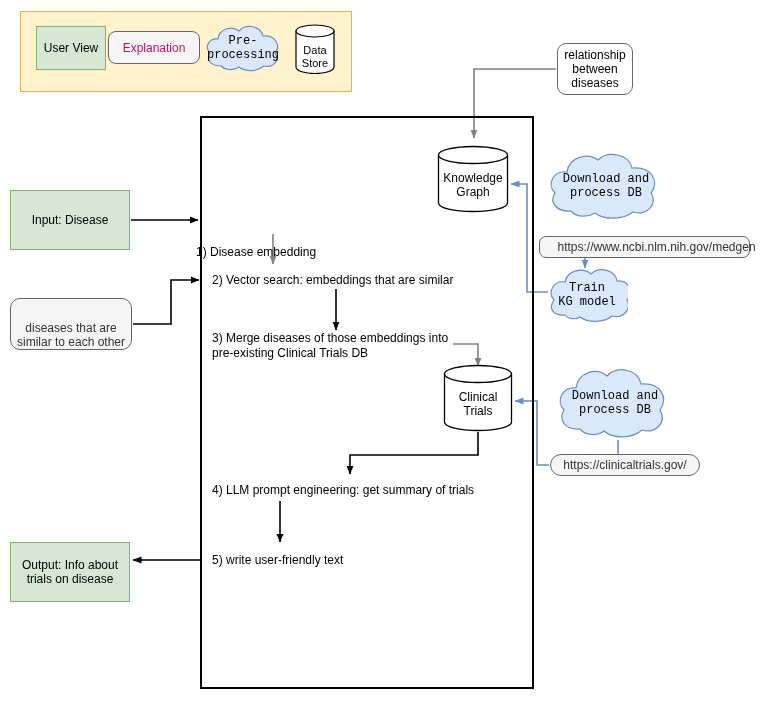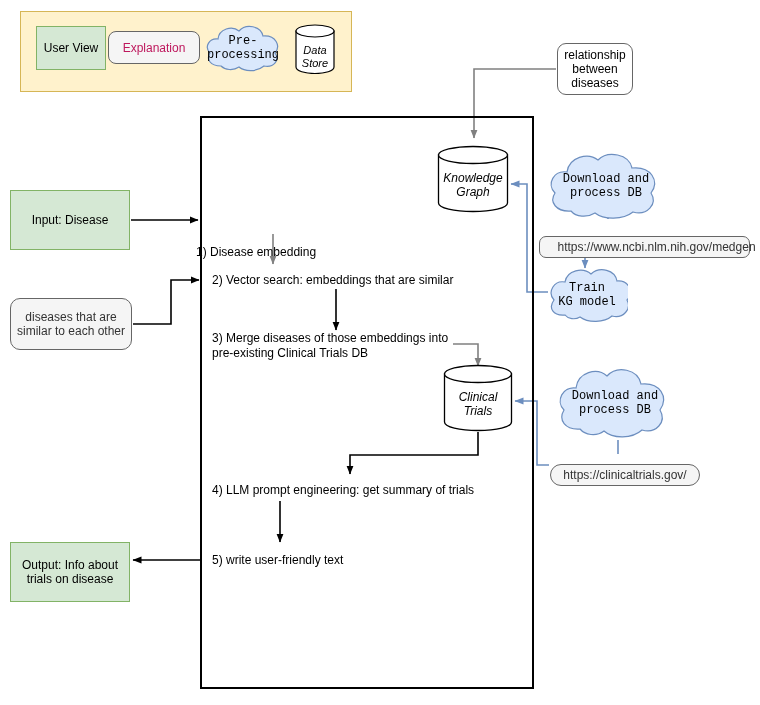--- a/index.html
+++ b/index.html
@@ -79,21 +79,20 @@
   .cyl-label {
     position: absolute;
     display: flex;
     align-items: center;
     justify-content: center;
     text-align: center;
     font-size: 12px;
     line-height: 14px;
     left: 0; width: 100%;
     pointer-events: none;
-    font-style: italic;
   }
 
   
   #main-process-box {
     position: absolute;
     left: 200px; top: 116px;
     width: 330px; height: 569px;
     border: 2px solid #000000;
     background: transparent;
     z-index: 1;
@@ -112,20 +111,21 @@
     left: 10px; top: 190px; width: 120px; height: 60px;
     background: #d5e8d4;
     border: 1px solid #82b366;
   }
   #similar-diseases {
     left: 10px; top: 298px; width: 122px; height: 52px;
     background: #f5f5f5;
     border: 1px solid #666666;
     border-radius: 10px;
     color: #333333;
+    align-items: flex-end;
   }
   #output-trials {
     left: 10px; top: 542px; width: 120px; height: 60px;
     background: #d5e8d4;
     border: 1px solid #82b366;
   }
   
   #relationship-between-diseases {
     left: 557px; top: 43px; width: 76px; height: 52px;
     background: #ffffff;
@@ -135,21 +135,21 @@
   #url-medgen {
     left: 539px; top: 236px; width: 211px; height: 22px;
     background: #f5f5f5;
     border: 1px solid #666666;
     border-radius: 7px;
     color: #333333;
     font-size: 12px;
     padding-left: 24px;
   }
   #url-clinicaltrials {
-    left: 550px; top: 464px; width: 150px; height: 22px;
+    left: 550px; top: 454px; width: 150px; height: 22px;
     background: #f5f5f5;
     border: 1px solid #666666;
     border-radius: 11px;
     color: #333333;
     font-size: 12px;
   }
 </style>
 </head>
 <body>
 

